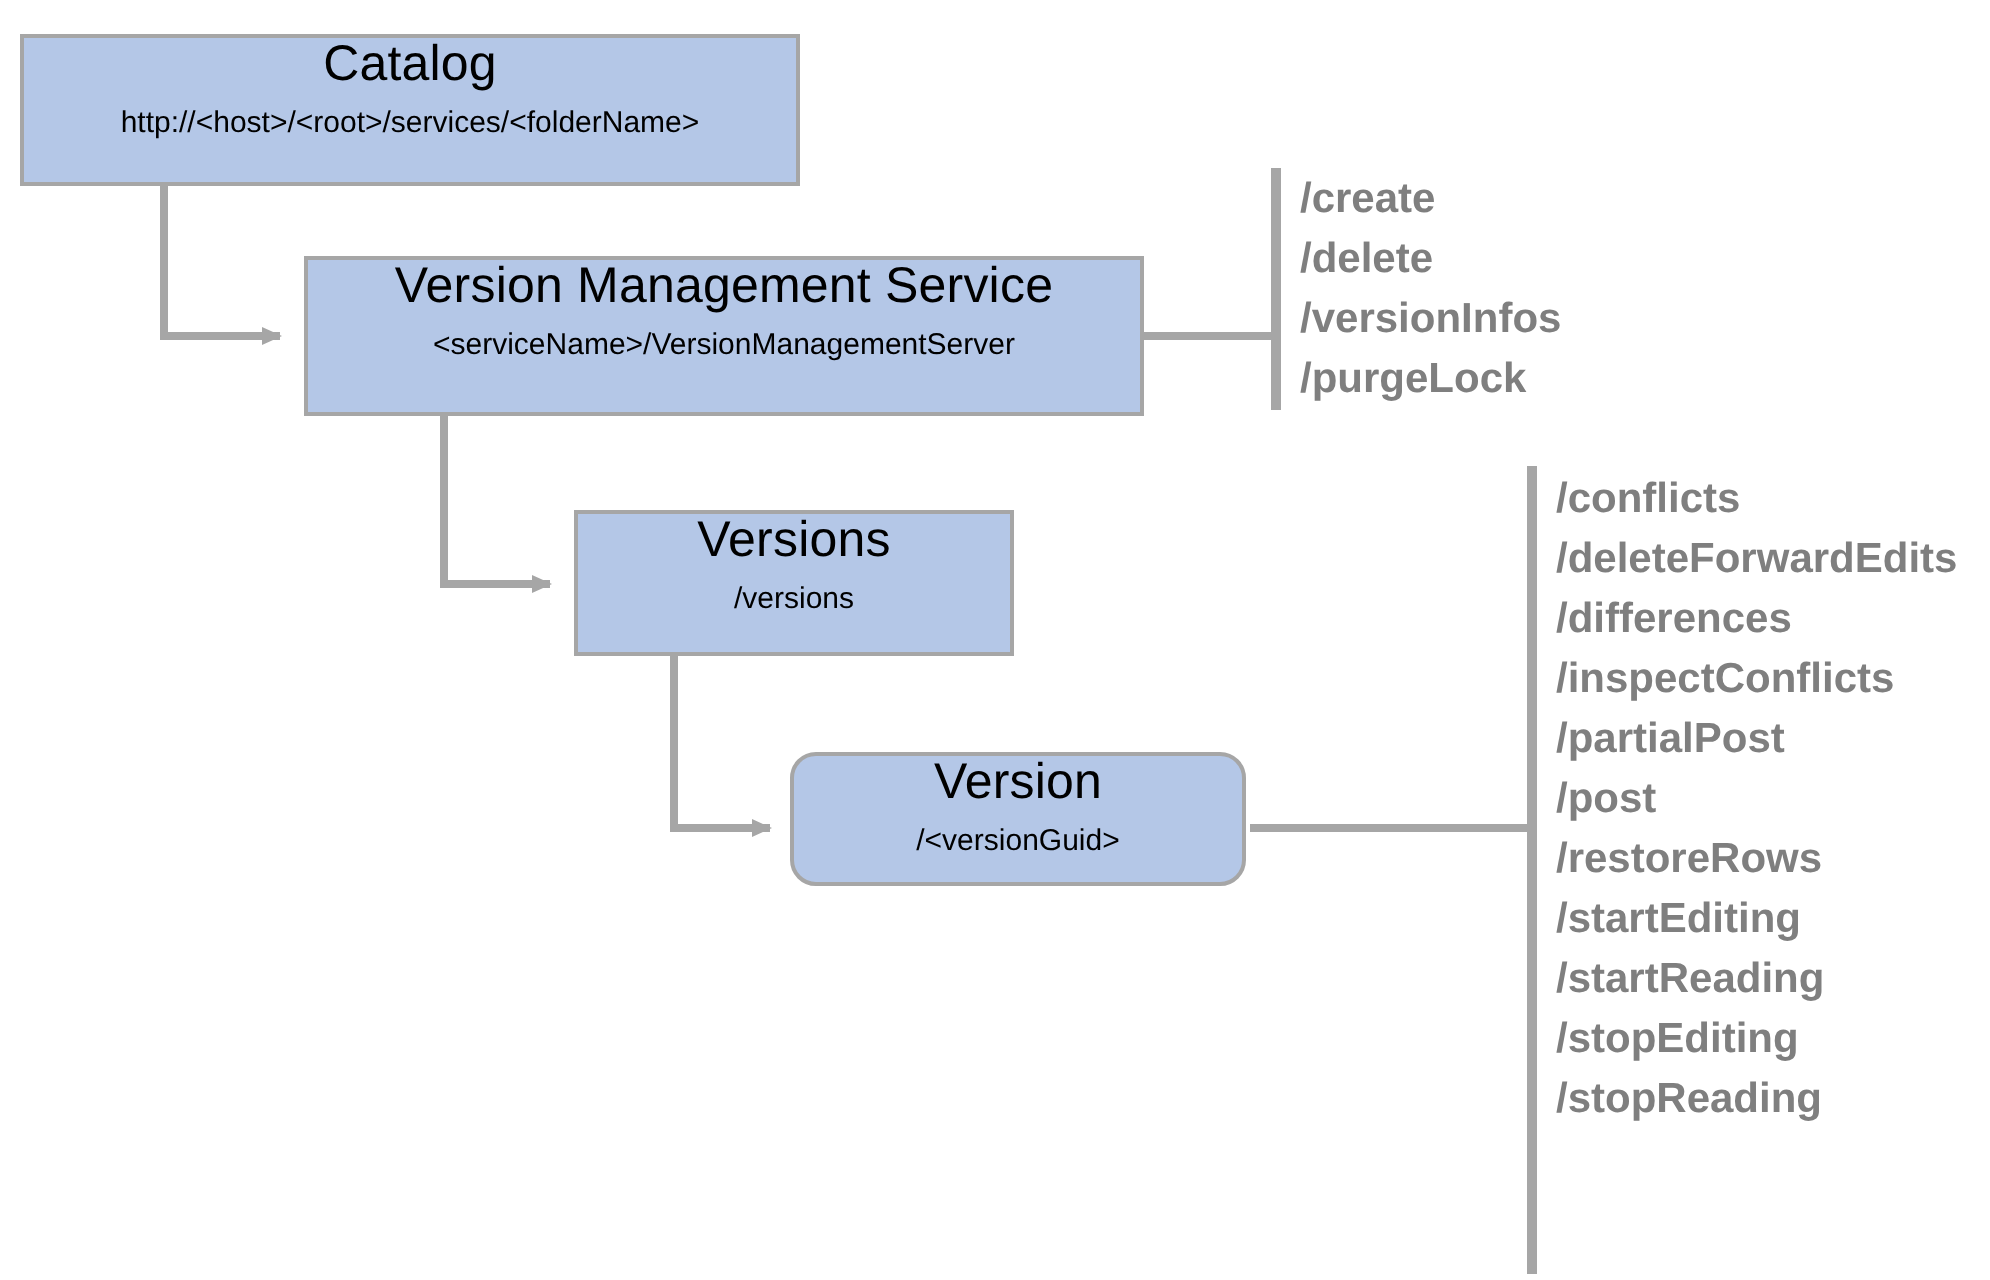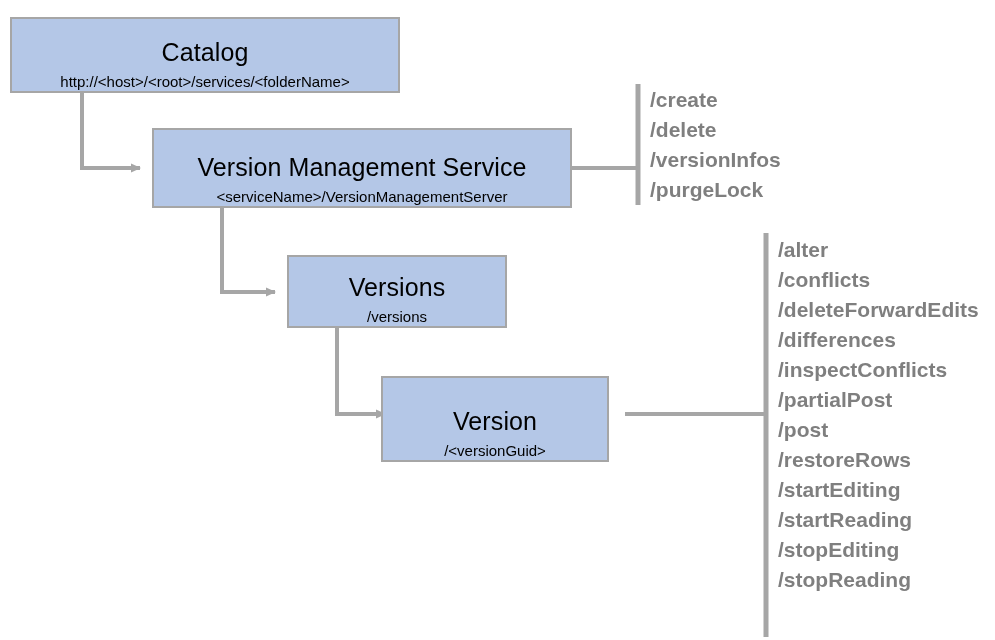--- a/index.html
+++ b/index.html
@@ -27,40 +27,40 @@
     pointer-events: none;
   }
   .node {
     position: absolute;
     box-sizing: border-box;
     background: #b4c7e7;
     border: 2px solid #a6a6a6;
     display: flex;
     flex-direction: column;
     align-items: center;
-    justify-content: flex-end;
+    justify-content: flex-start;
     text-align: center;
     color: #000000;
   }
   .node-title {
     font-size: 25px;
     line-height: 1.08;
     color: #000000;
     letter-spacing: 0.1px;
   }
   .node-sub {
     font-size: 15px;
     line-height: 1.12;
     margin-top: 8px;
     color: #000000;
   }
   .node-catalog   { left: 10px;  top: 17px;  width: 390px; height: 76px; }
   .node-vms       { left: 152px; top: 128px; width: 420px; height: 80px; }
   .node-versions  { left: 287px; top: 255px; width: 220px; height: 73px; }
-  .node-version   { left: 381px; top: 376px; width: 228px; height: 86px; }
+  .node-version   { left: 395px; top: 376px; width: 228px; height: 67px; border-radius: 13px; }
 
   .endpoint-list {
     position: absolute;
     color: #7f7f7f;
     font-size: 21px;
     line-height: 30px;
     white-space: nowrap;
     font-weight: bold;
   }
   .endpoint-list .endpoint {
@@ -125,21 +125,20 @@
   </div>
 
   <div class="endpoint-list list-vms">
       <span class="endpoint">/create</span>
       <span class="endpoint">/delete</span>
       <span class="endpoint">/versionInfos</span>
       <span class="endpoint">/purgeLock</span>
     </div>
 
   <div class="endpoint-list list-version">
-      <span class="endpoint">/alter</span>
       <span class="endpoint">/conflicts</span>
       <span class="endpoint">/deleteForwardEdits</span>
       <span class="endpoint">/differences</span>
       <span class="endpoint">/inspectConflicts</span>
       <span class="endpoint">/partialPost</span>
       <span class="endpoint">/post</span>
       <span class="endpoint">/restoreRows</span>
       <span class="endpoint">/startEditing</span>
       <span class="endpoint">/startReading</span>
       <span class="endpoint">/stopEditing</span>

